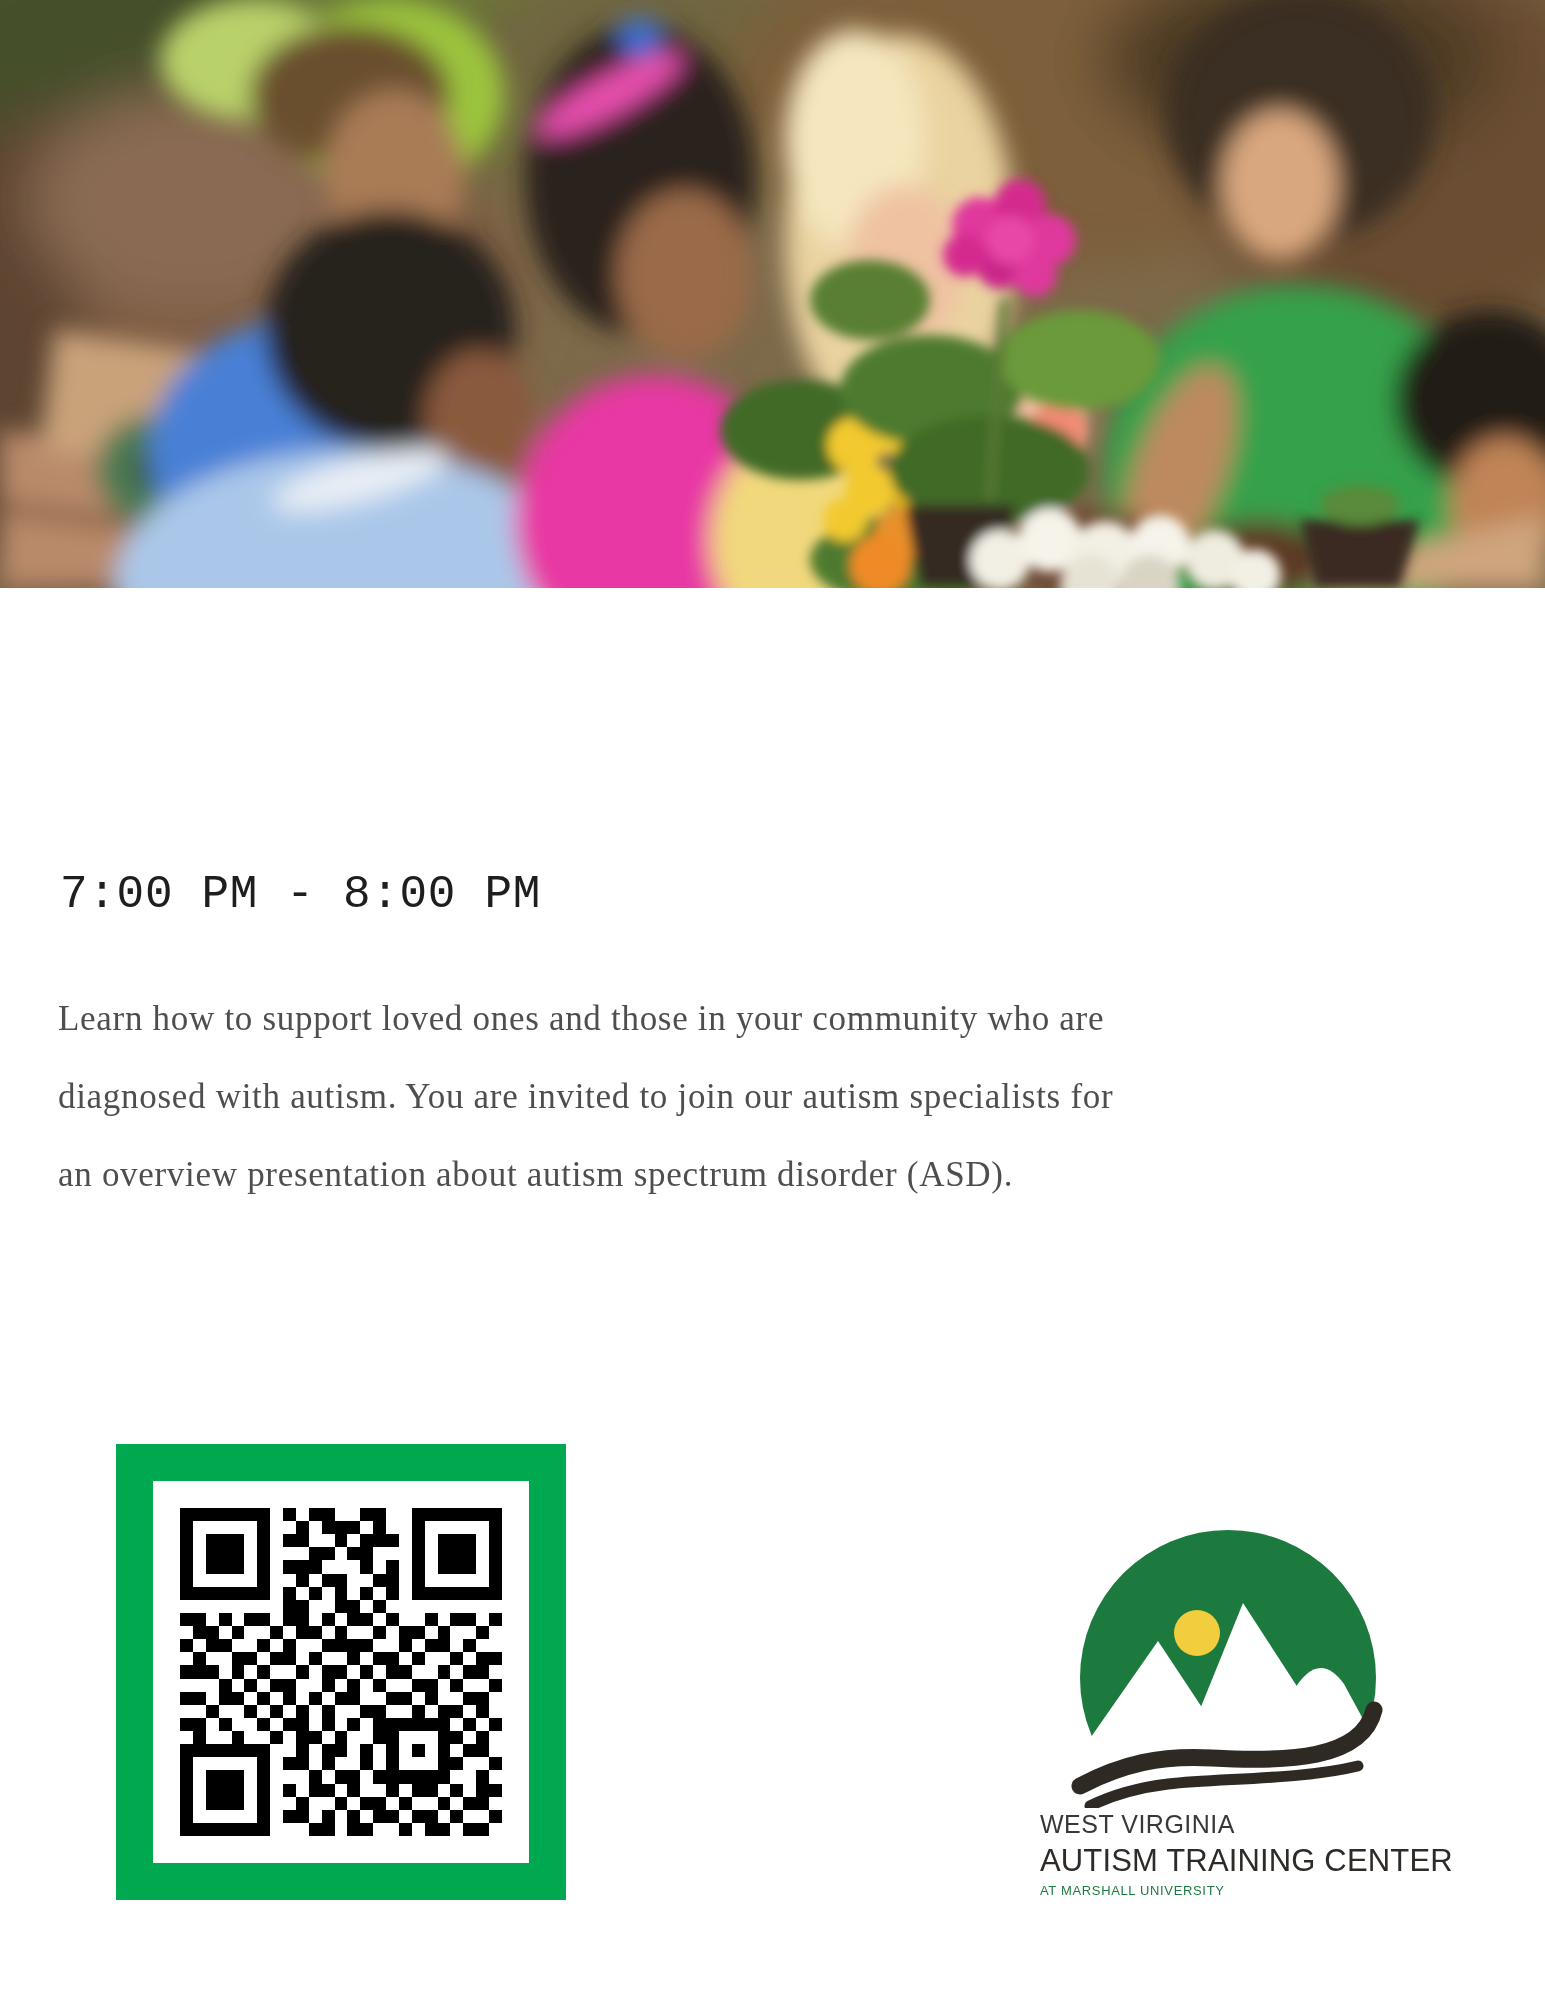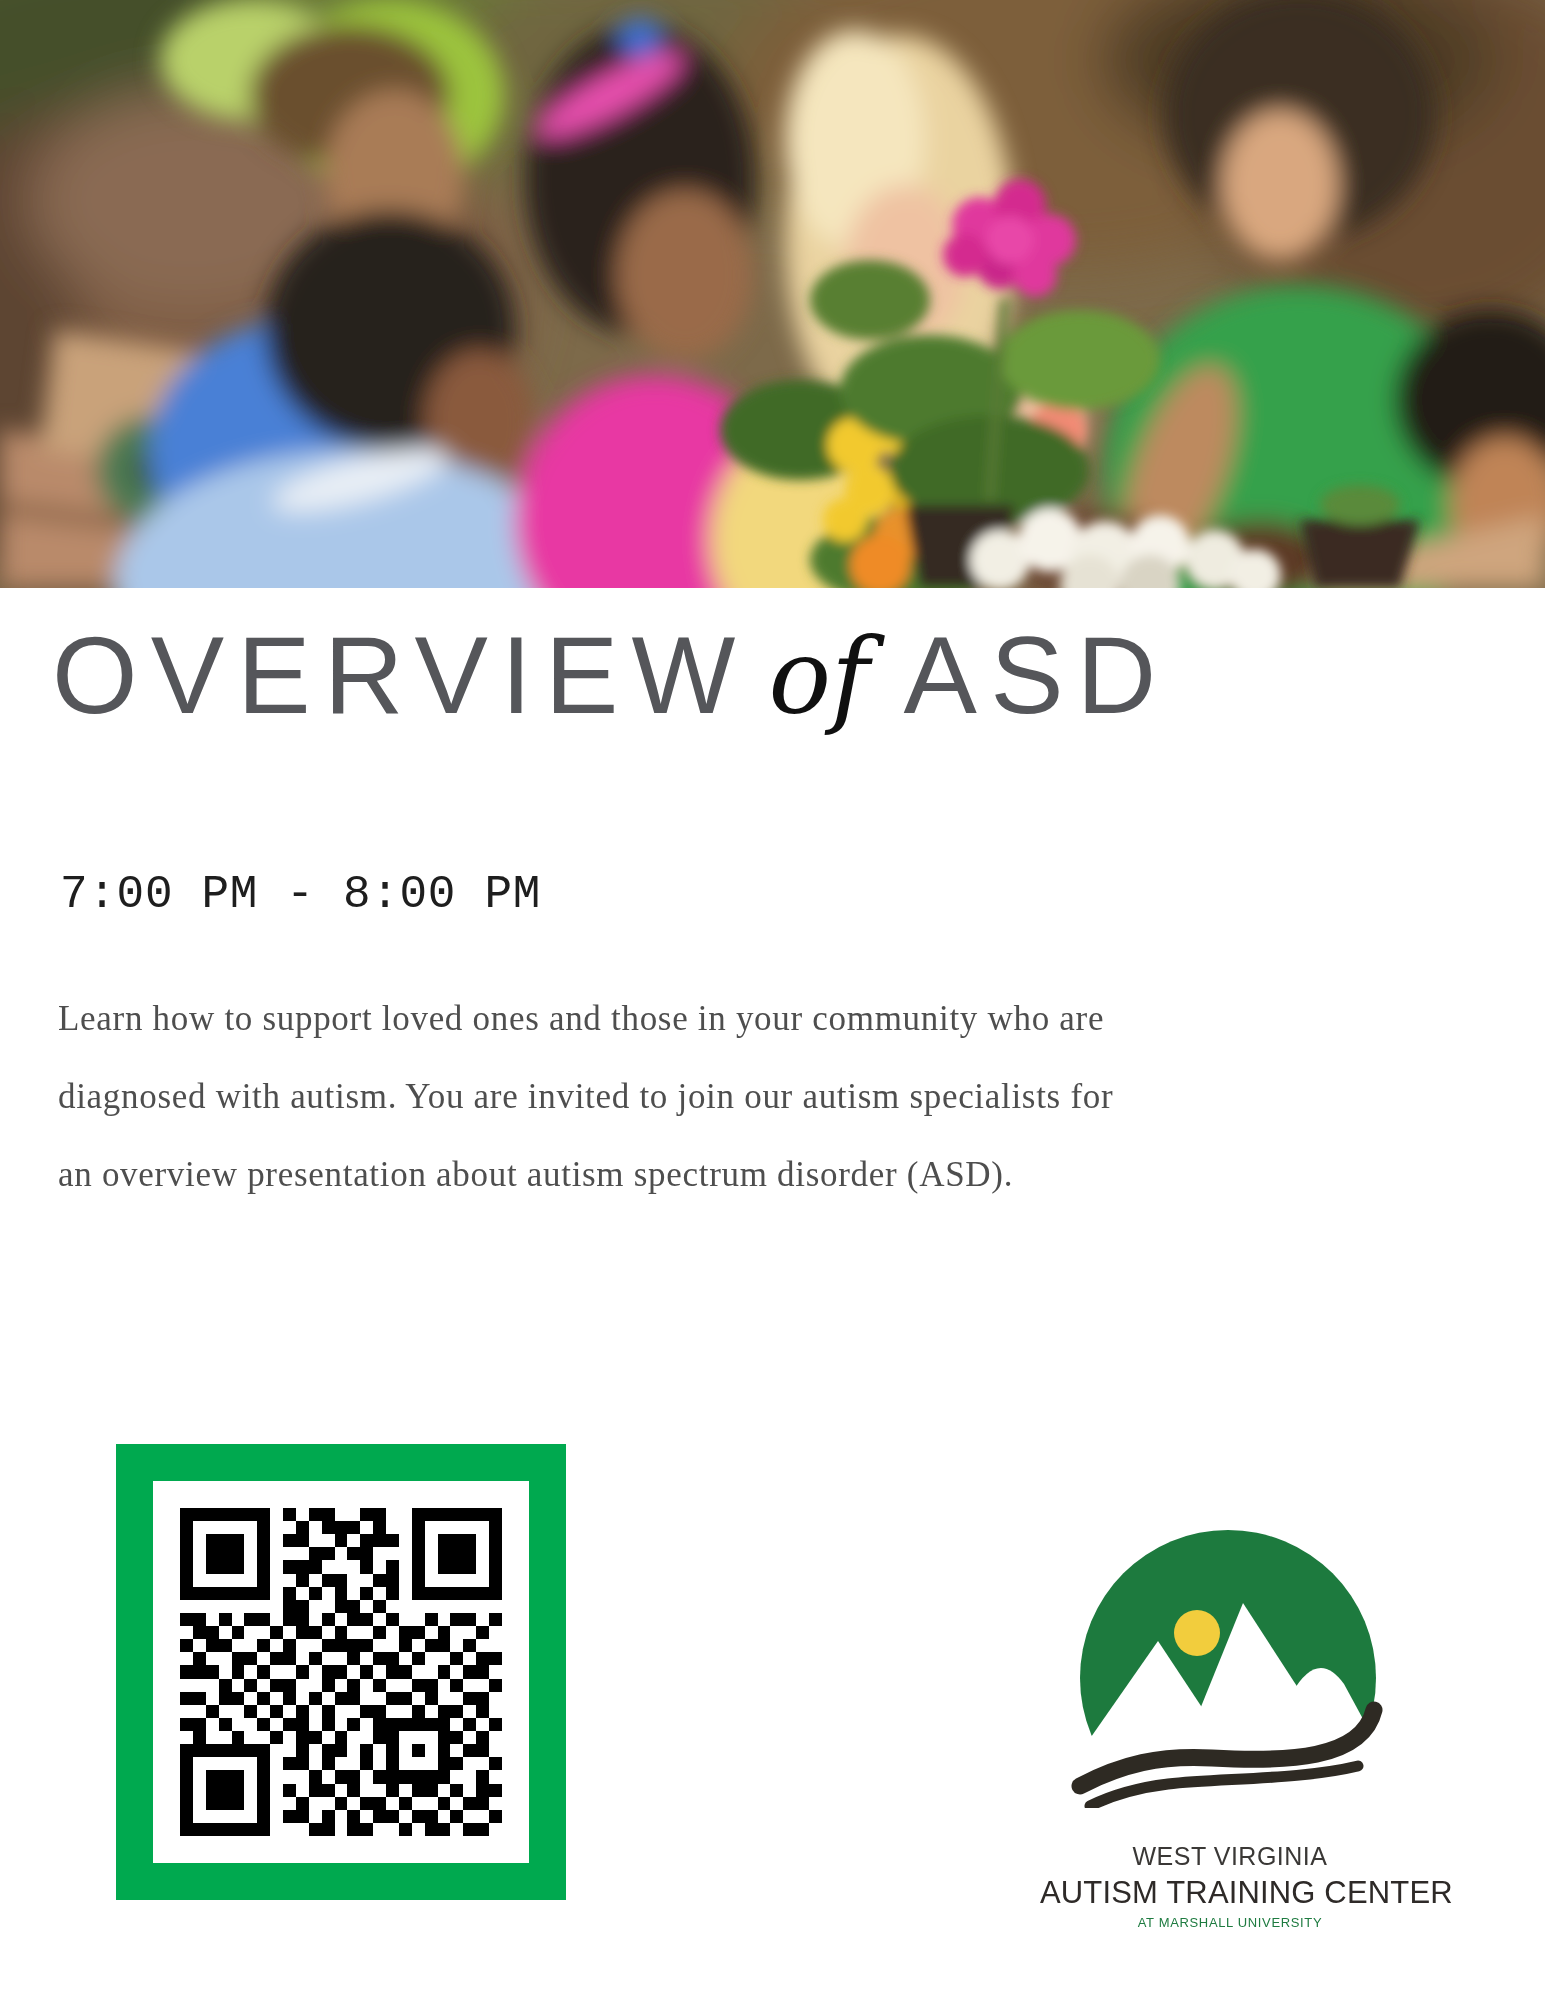--- a/index.html
+++ b/index.html
@@ -46,21 +46,21 @@
     width:100%;height:100%;background:#ffffff;padding:27px;box-sizing:border-box;
   }
   .qr-grid{
     width:100%;height:100%;display:grid;background:#ffffff;
     grid-template-columns:repeat(25,1fr);grid-template-rows:repeat(25,1fr);
   }
   .qm{background:transparent;}
   .qm.on{background:var(--qr-module,#000000);}
   
   .logo-svg{position:absolute;left:1060px;top:1518px;}
-  .logo-line{position:absolute;left:1040px;width:380px;text-align:center;line-height:1;white-space:nowrap;margin-top:32px;}
+  .logo-line{position:absolute;left:1040px;width:380px;line-height:1;white-space:nowrap;}
   .logo-line1{top:1812px;font-size:25px;letter-spacing:0.02em;font-weight:400;color:var(--logo-text-dark,#3A3836);}
   .logo-line2{top:1845px;font-size:31px;letter-spacing:0.005em;font-weight:400;color:#2E2A28;}
   .logo-line3{top:1884px;font-size:13px;letter-spacing:0.05em;font-weight:400;color:var(--tagline-green,#1E7B40);}
   .dome{fill:var(--dome-green,#1D7A3E);}
   .sun{fill:var(--sun-yellow,#F2CD3D);}
   .mountain{fill:#ffffff;}
   .road{stroke:var(--road-dark,#2E2A23);fill:none;}
 </style>
 </head>
 <body>
@@ -173,23 +173,20 @@
         <circle cx="1105" cy="555" r="34" fill="#f2efe4"></circle>
         <circle cx="1160" cy="545" r="30" fill="#f6f3ea"></circle>
         <circle cx="1215" cy="560" r="30" fill="#efece0"></circle>
         <circle cx="1090" cy="585" r="30" fill="#e6e2d4"></circle>
         <circle cx="1150" cy="585" r="30" fill="#d9d4c4"></circle>
         <circle cx="1255" cy="575" r="26" fill="#f2efe4"></circle>
       </g>
     </svg>
   </div>
 
-  <div class="title">
-    <span>OVERVIEW</span><span class="of">of</span><span>ASD</span>
-  </div>
 
   <div class="time">7:00 PM - 8:00 PM</div>
 
   <div class="para para1">Learn how to support loved ones and those in your community who are
 diagnosed with autism. You are invited to join our autism specialists for
 an overview presentation about autism spectrum disorder (ASD).</div>
 
   <div class="qr-outer" aria-label="registration-qr-code">
     <div class="qr-inner">
       <div class="qr-grid">

